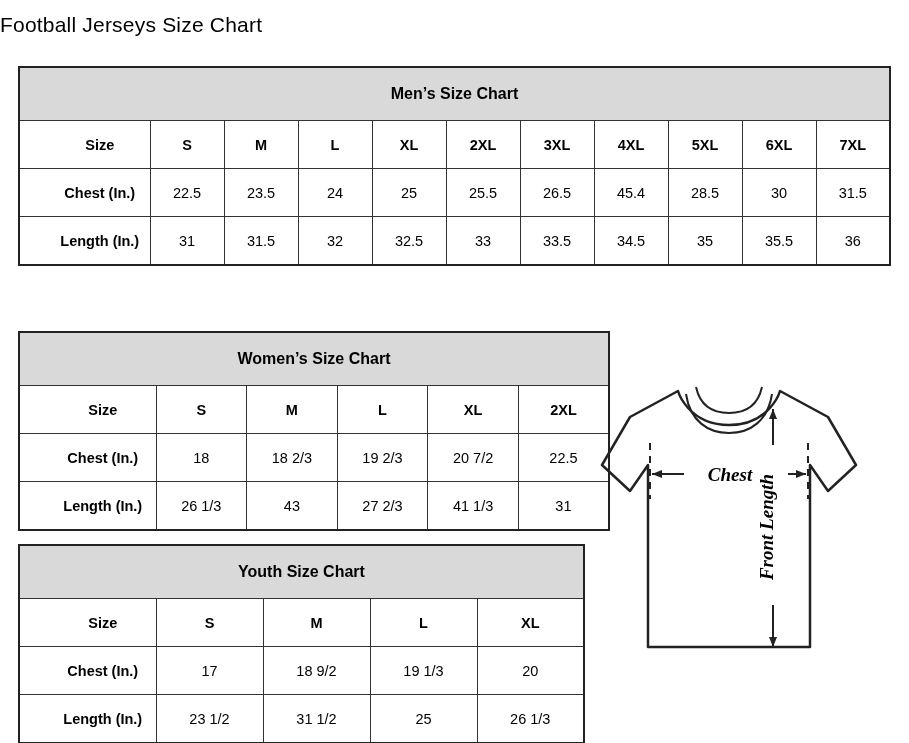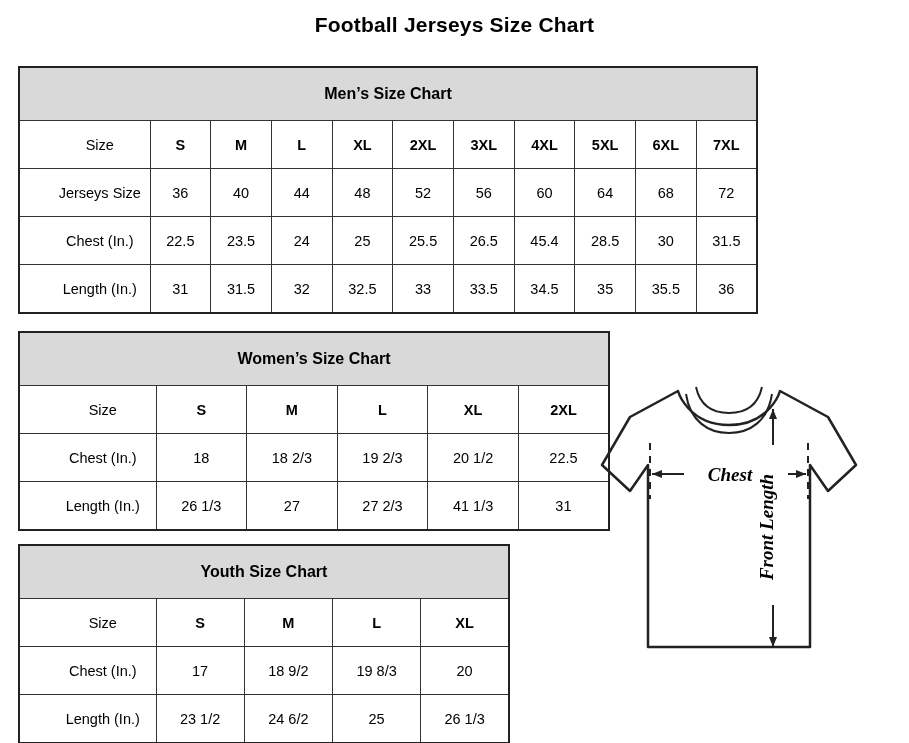--- a/index.html
+++ b/index.html
@@ -9,23 +9,22 @@
   }
   body {
     width: 909px;
     height: 743px;
     font-family: "Liberation Sans", sans-serif;
     color: #000000;
     position: relative;
     overflow: hidden;
   }
   #page-title {
-    text-align: center;
     font-size: 21px;
-    font-weight: bold;
+    font-weight: normal;
     margin: 13px 0 0 0;
     letter-spacing: 0.2px;
   }
   .chart-table {
     border-collapse: collapse;
     table-layout: fixed;
     border: 2px solid #222;
   }
   .chart-table td {
     border: 1px solid #333;
@@ -35,55 +34,55 @@
     height: 47px;
     padding: 0 2px;
   }
   .chart-table td.header-band {
     background: #d9d9d9;
     font-weight: bold;
     font-size: 16px;
     height: 52px;
   }
   .chart-table td.rowlabel {
-    font-weight: normal;
+    font-weight: bold;
     padding-left: 32px;
   }
   .chart-table td.colhead {
     font-weight: bold;
   }
 
   
   #mens-wrap {
     position: absolute;
     left: 18px;
     top: 66px;
     width: 873px;
   }
-  #mens-table { width: 740px; }
+  #mens-table { width: 873px; }
   #mens-table col.lbl { width: 131px; }
 
   
   #womens-wrap {
     position: absolute;
     left: 18px;
     top: 331px;
     width: 537px;
   }
   #womens-table { width: 592px; }
   #womens-table col.lbl { width: 137px; }
 
   
   #youth-wrap {
     position: absolute;
     left: 18px;
     top: 544px;
     width: 537px;
   }
-  #youth-table { width: 492px; }
+  #youth-table { width: 567px; }
   #youth-table col.lbl { width: 137px; }
 
   
   #shirt-diagram {
     position: absolute;
     left: 570px;
     top: 347px;
     width: 330px;
     height: 360px;
   }
@@ -127,33 +126,20 @@
         <td class="colhead">L</td>
         <td class="colhead">XL</td>
         <td class="colhead">2XL</td>
         <td class="colhead">3XL</td>
         <td class="colhead">4XL</td>
         <td class="colhead">5XL</td>
         <td class="colhead">6XL</td>
         <td class="colhead">7XL</td>
       </tr>
       <tr>
-        <td class="rowlabel">Jerseys Size</td>
-        <td>36</td>
-        <td>40</td>
-        <td>44</td>
-        <td>48</td>
-        <td>52</td>
-        <td>56</td>
-        <td>60</td>
-        <td>64</td>
-        <td>68</td>
-        <td>72</td>
-      </tr>
-      <tr>
         <td class="rowlabel">Chest (In.)</td>
         <td>22.5</td>
         <td>23.5</td>
         <td>24</td>
         <td>25</td>
         <td>25.5</td>
         <td>26.5</td>
         <td>45.4</td>
         <td>28.5</td>
         <td>30</td>
@@ -196,27 +182,27 @@
         <td class="colhead">M</td>
         <td class="colhead">L</td>
         <td class="colhead">XL</td>
         <td class="colhead">2XL</td>
       </tr>
       <tr>
         <td class="rowlabel">Chest (In.)</td>
         <td>18</td>
         <td>18 2/3</td>
         <td>19 2/3</td>
-        <td>20 1/2</td>
+        <td>20 7/2</td>
         <td>22.5</td>
       </tr>
       <tr>
         <td class="rowlabel">Length (In.)</td>
         <td>26 1/3</td>
-        <td>27</td>
+        <td>43</td>
         <td>27 2/3</td>
         <td>41 1/3</td>
         <td>31</td>
       </tr>
     </tbody>
   </table>
 </div>
 
 <div id="youth-wrap">
   <table class="chart-table" id="youth-table">
@@ -235,27 +221,27 @@
         <td class="rowlabel">Size</td>
         <td class="colhead">S</td>
         <td class="colhead">M</td>
         <td class="colhead">L</td>
         <td class="colhead">XL</td>
       </tr>
       <tr>
         <td class="rowlabel">Chest (In.)</td>
         <td>17</td>
         <td>18 9/2</td>
-        <td>19 8/3</td>
+        <td>19 1/3</td>
         <td>20</td>
       </tr>
       <tr>
         <td class="rowlabel">Length (In.)</td>
         <td>23 1/2</td>
-        <td>24 6/2</td>
+        <td>31 1/2</td>
         <td>25</td>
         <td>26 1/3</td>
       </tr>
     </tbody>
   </table>
 </div>
 
 <div id="shirt-diagram">
   <svg width="330" height="360" viewBox="0 0 330 360" xmlns="http://www.w3.org/2000/svg">
 

